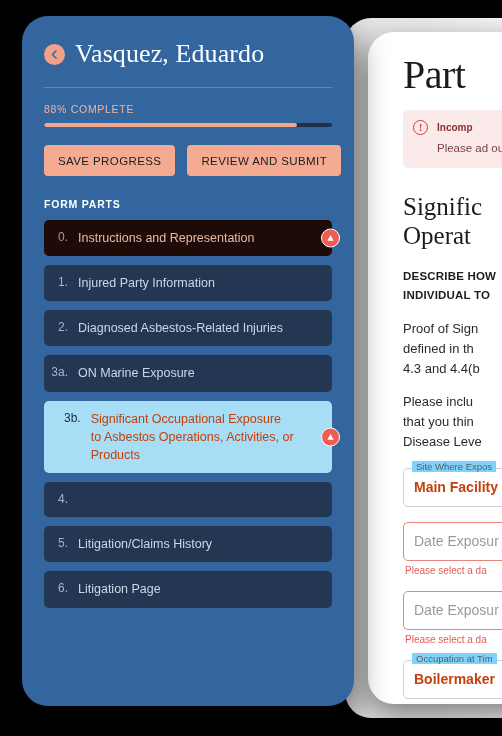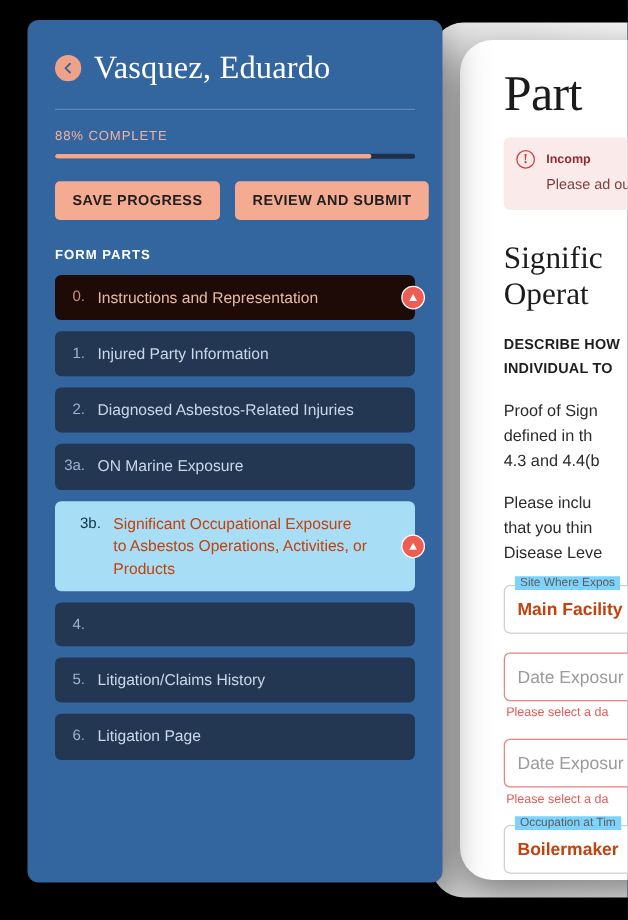--- a/index.html
+++ b/index.html
@@ -168,21 +168,21 @@
   }
 
   
   .blue-card {
     position: absolute;
     left: 22px;
     top: 16px;
     width: 332px;
     height: 690px;
     background: #33659f;
-    border-radius: 9px;
+    border-radius: 26px;
     box-shadow: 0 14px 34px rgba(0,0,0,0.6);
     padding: 20px 22px 0 22px;
     overflow: hidden;
   }
 
   .sb-header {
     display: flex;
     align-items: center;
     gap: 10px;
     margin-top: 3px;
@@ -246,21 +246,21 @@
     gap: 12px;
   }
   .btn {
     background: #f5ab92;
     border: none;
     border-radius: 4px;
     height: 31px;
     padding: 0 14px;
     font-family: "Liberation Sans", sans-serif;
     font-size: 11.5px;
-    font-weight: 700;
+    font-weight: 400;
     letter-spacing: 0.4px;
     color: #202020;
     cursor: pointer;
     white-space: nowrap;
   }
 
   .parts-label {
     margin-top: 22px;
     font-size: 10.5px;
     font-weight: 700;

